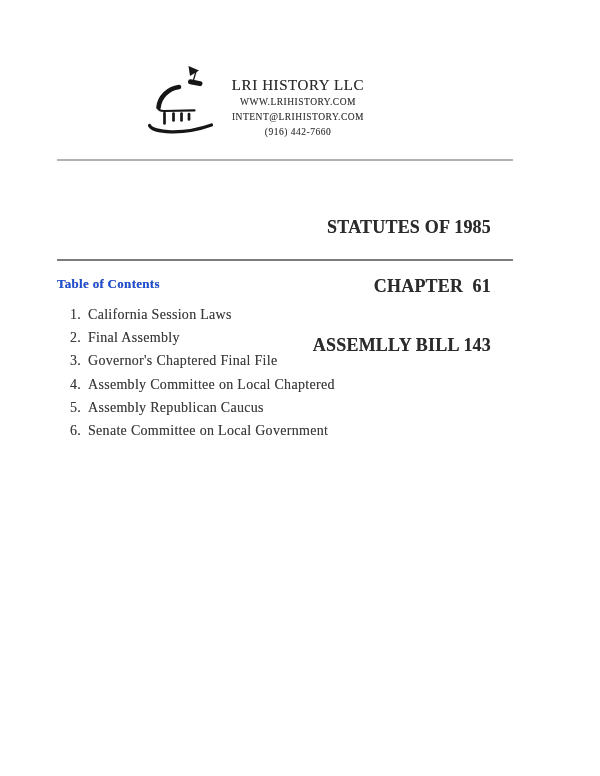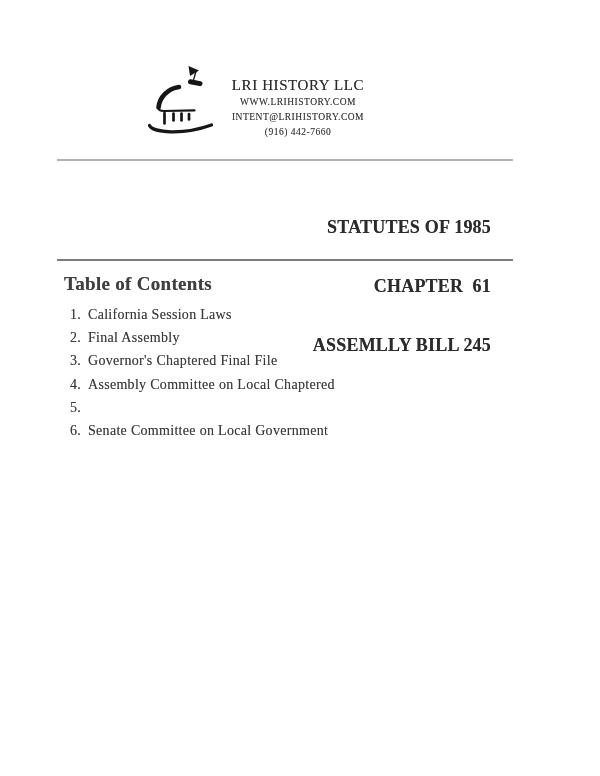--- a/index.html
+++ b/index.html
@@ -54,26 +54,26 @@
     line-height: 19.8px;
     letter-spacing: 0.2px;
     color: #2b2b2b;
     white-space: pre;
     text-shadow: 0 0 0.6px rgba(43,43,43,0.55);
   }
 
   
   .toc-heading {
     position: absolute;
-    left: 64px; top: 275px;
+    left: 57px; top: 275px;
     font-weight: bold;
-    font-size: 19px;
+    font-size: 13px;
     line-height: 18px;
     letter-spacing: 0.3px;
-    color: #404040;
+    color: #1d4ed8;
     text-shadow: 0 0 0.6px rgba(43,43,43,0.55);
   }
   .toc-list {
     position: absolute;
     left: 70px; top: 303px;
     width: 420px;
   }
   .toc-row {
     display: flex;
     height: 23.3px;
@@ -116,21 +116,21 @@
     <div class="contact-line">WWW.LRIHISTORY.COM</div>
     <div class="contact-line">INTENT@LRIHISTORY.COM</div>
     <div class="contact-line">(916) 442-7660</div>
   </div>
 
   <div class="rule rule-top"></div>
 
   <div class="reference-block">
     <div>STATUTES OF 1985</div>
     <div>CHAPTER  61</div>
-    <div>ASSEMLLY BILL 245</div>
+    <div>ASSEMLLY BILL 143</div>
   </div>
 
   <div class="rule rule-bottom"></div>
 
   <div class="toc-heading">Table of Contents</div>
 
   <div class="toc-list">
     <div class="toc-row">
       <span class="toc-num">1.</span>
       <span class="toc-label">California Session Laws</span>
@@ -142,20 +142,21 @@
     <div class="toc-row">
       <span class="toc-num">3.</span>
       <span class="toc-label">Governor's Chaptered Final File</span>
     </div>
     <div class="toc-row">
       <span class="toc-num">4.</span>
       <span class="toc-label">Assembly Committee on Local Chaptered</span>
     </div>
     <div class="toc-row">
       <span class="toc-num">5.</span>
+      <span class="toc-label">Assembly Republican Caucus</span>
     </div>
     <div class="toc-row">
       <span class="toc-num">6.</span>
       <span class="toc-label">Senate Committee on Local Government</span>
     </div>
   </div>
 
 </div>
 
 </body></html>

